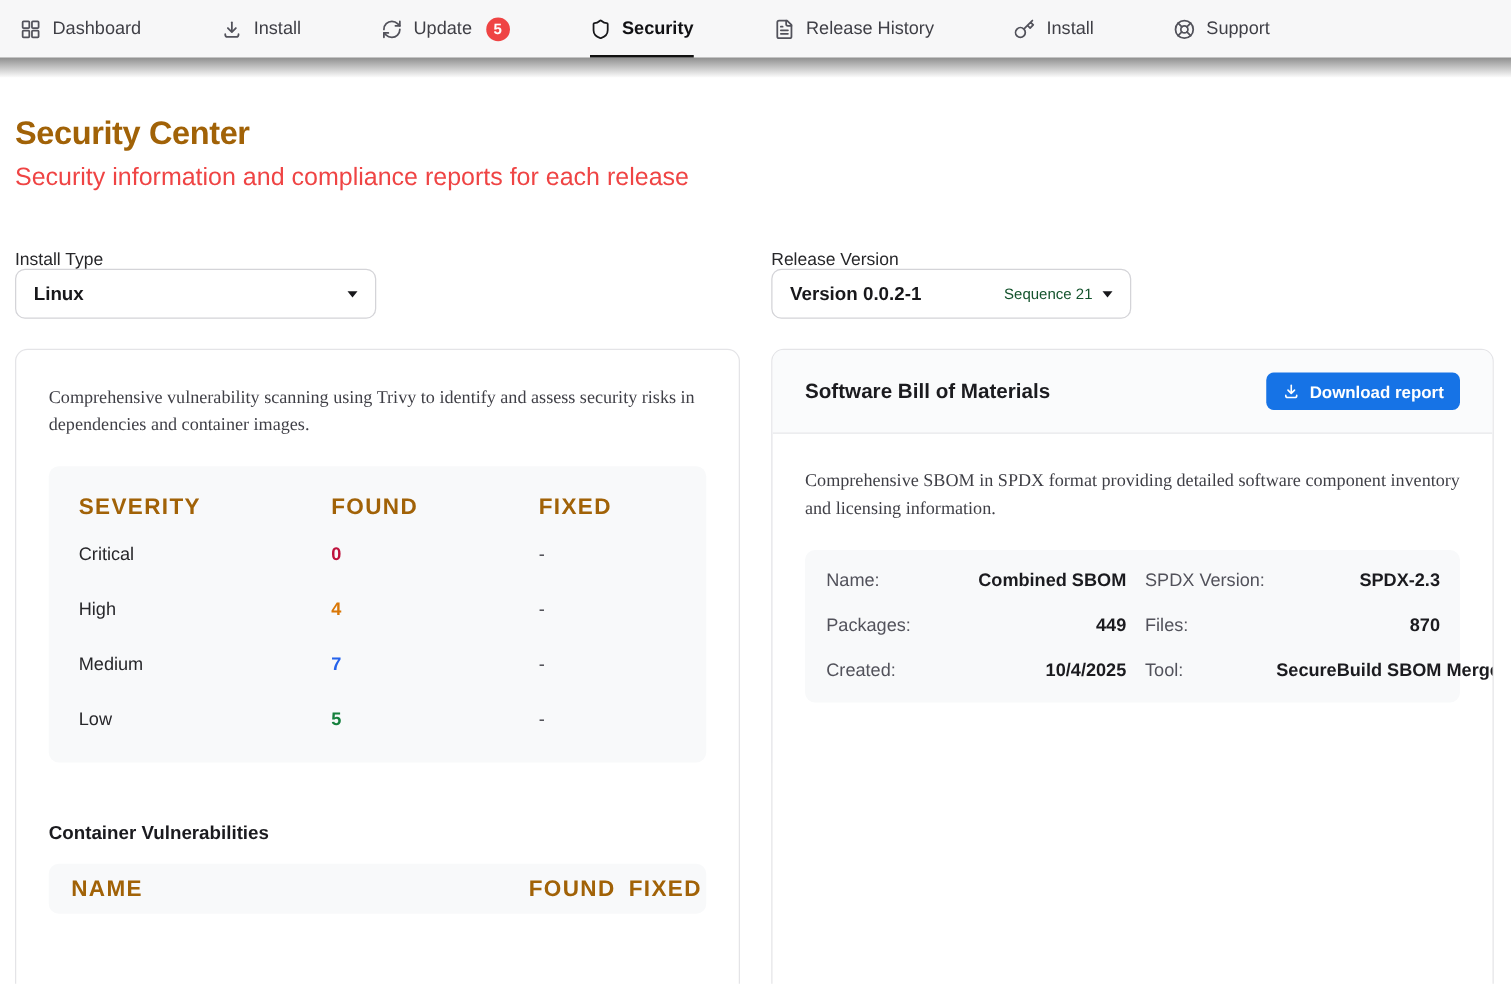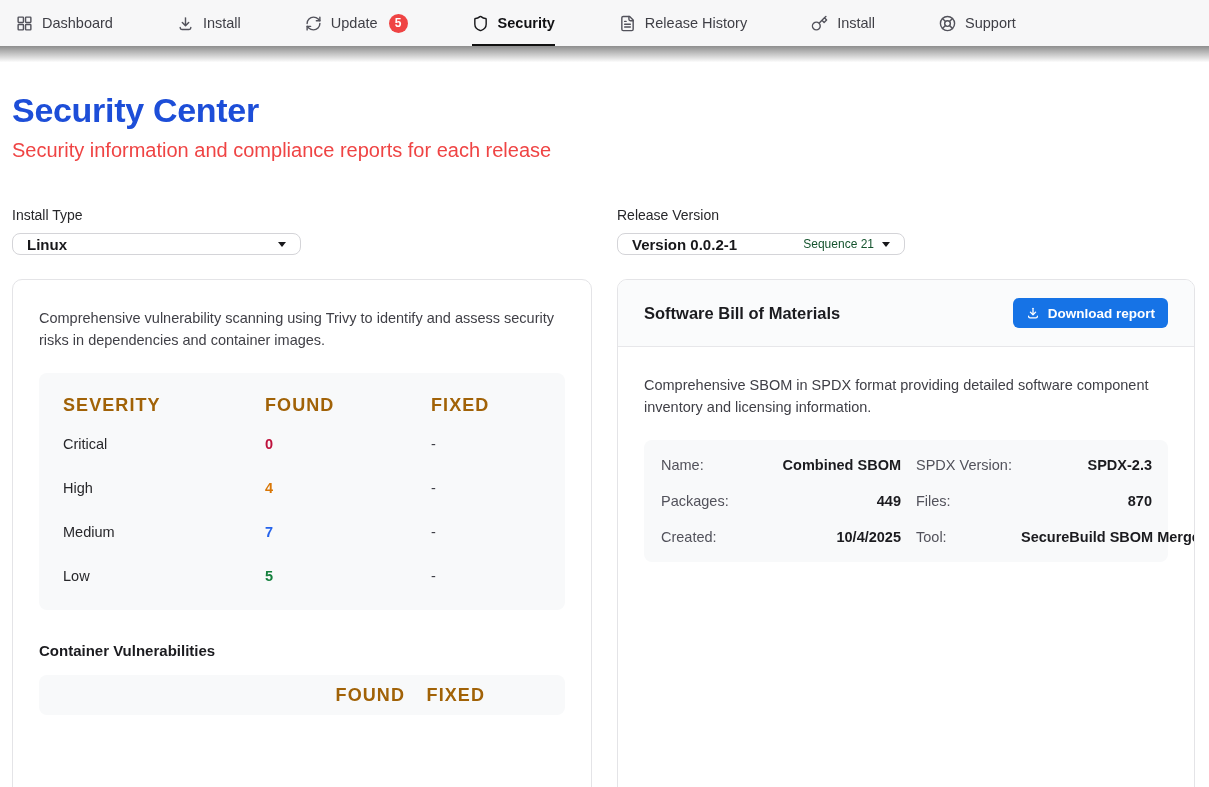--- a/index.html
+++ b/index.html
@@ -15,58 +15,58 @@
   .nav-item svg { width:17px; height:17px; stroke:#52525b; }
   .nav-item.active { color:#111114; font-weight:600; border-bottom-color:#111; }
   .nav-item.active svg { stroke:#18181b; }
   .badge { min-width:19px; height:19px; border-radius:10px; color:#fff; font-size:12px;
     font-weight:700; display:flex; align-items:center; justify-content:center;
     padding:0 5px; margin-left:2px; }
   .top-shadow { height:16px; background:linear-gradient(to bottom,#8e8e8e,#fcfcfc); }
 
   
   .page { padding:0 12px; }
-  .page-title { margin-top:29px; font-size:34px; font-weight:700; letter-spacing:-0.3px; color:#1d4ed8; }
+  .page-title { margin-top:29px; font-size:26px; font-weight:700; letter-spacing:-0.3px; color:#a16207; }
   .page-sub { margin-top:9px; font-size:20px; color:#ef4444; }
 
   
   .filters { display:flex; margin-top:45px; }
   .filter-col { width:289px; }
   .filter-col.right { margin-left:316px; width:288px; }
   .filter-label { font-size:14px; color:#27272a; font-weight:500; }
-  .select { margin-top:10px; height:22px; background:#fff; border:1px solid #d4d4d8;
+  .select { height:40px; background:#fff; border:1px solid #d4d4d8;
     border-radius:8px; display:flex; align-items:center; padding:0 14px;
     cursor:pointer; }
   .select .sel-value { font-size:15px; font-weight:700; color:#18181b; flex:1; }
   .caret { width:0; height:0; border-left:4.5px solid transparent;
     border-right:4.5px solid transparent; border-top:5.5px solid #18181b; margin-left:8px; }
   .seq { font-size:12px; color:#14532d; }
 
   
   .cards { display:flex; gap:25px; margin-top:24px; align-items:flex-start; }
   .card { background:#fff; border:1px solid #e4e4e7; border-radius:10px; overflow:hidden;
     height:560px; }
   .card.left { width:580px; }
   .card.right { width:578px; }
   .card-header { height:67px; display:flex; align-items:center; justify-content:space-between;
     padding:0 26px; background:#fafbfc; border-bottom:1px solid #e7e7ea; }
   .card-title { font-size:16.5px; font-weight:600; color:#1b1b1f; }
   .card-body { padding:28px 26px; }
-  .card-desc { font-size:14.5px; line-height:21.5px; color:#3f3f46; }
+  .card-desc { font-size:14.5px; line-height:21.5px; color:#3f3f46;font-family:Liberation Serif, serif; }
 
   
   .sev-table { margin-top:22px; background:#f8f9fa; border-radius:8px; padding:8px 0 12px; }
   .sev-head, .sev-row { display:grid; grid-template-columns:202px 166px 1fr; padding:0 24px; }
   .sev-head { padding-top:14px; padding-bottom:6px; }
   .th { font-size:18px; font-weight:700; color:#a16207; letter-spacing:0.06em; }
   .sev-row { height:44px; align-items:center; font-size:14.5px; color:#27272a; }
   .sev-found { font-weight:600; }
   .dash { color:#3f3f46; }
 
-  .sub-section-title { margin-top:32px; font-size:15px; font-weight:600; color:#1b1b1f; }
+  .sub-section-title { margin-top:48px; font-size:15px; font-weight:600; color:#1b1b1f; }
   .cont-head { margin-top:16px; background:#f8f9fa; border-radius:8px; height:40px;
     display:grid; grid-template-columns:1fr 62px 52px; gap:18px; align-items:center;
     padding:0 10px 0 18px; }
   .cont-head .th.r { text-align:right; }
 
   
   .btn-primary { height:30px; border:none; border-radius:6px; color:#fff;
     font-size:13.5px; font-weight:600; display:flex; align-items:center; gap:8px;
     padding:0 13px; cursor:pointer; font-family:inherit; }
   .btn-primary svg { width:14px; height:14px; stroke:#fff; }
@@ -194,20 +194,21 @@
           </div>
           <div class="sev-row">
             <span>Low</span>
             <span class="sev-found" style="color: rgb(21, 128, 61);">5</span>
             <span class="dash">-</span>
           </div>
         </div>
 
         <div class="sub-section-title">Container Vulnerabilities</div>
         <div class="cont-head">
+          <span class="th">NAME</span>
           <span class="th r">FOUND</span>
           <span class="th r">FIXED</span>
         </div>
       </div>
     </section>
 
     <section class="card right">
       <div class="card-header">
         <div class="card-title">Software Bill of Materials</div>
         <button class="btn-primary" style="background: rgb(22, 115, 230); margin-left: 26px;">

